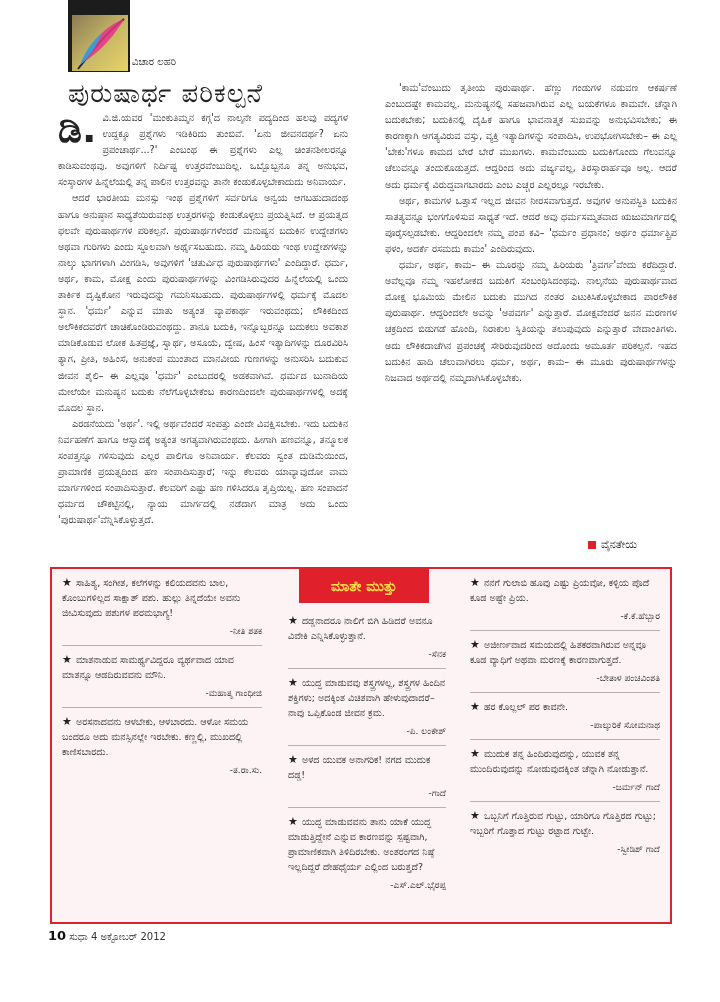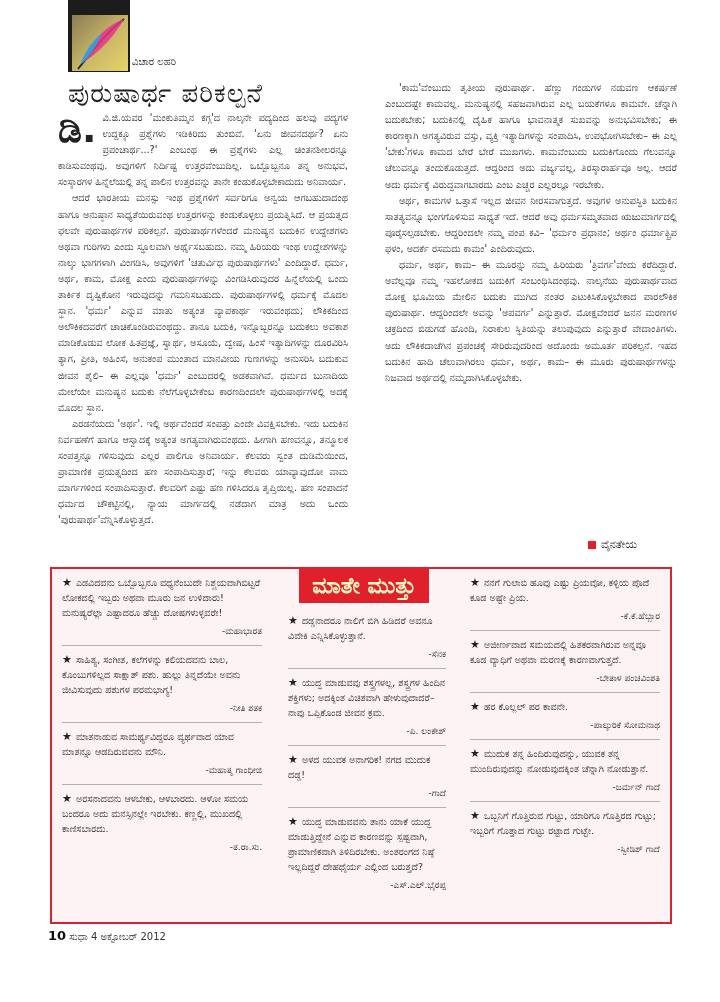--- a/index.html
+++ b/index.html
@@ -10,21 +10,21 @@
   .headline{position:absolute;left:68px;top:78px;font-size:26px;color:#222;letter-spacing:1px;white-space:nowrap;}
   .col{position:absolute;font-size:9.6px;line-height:16.1px;color:#2a2a2a;text-align:justify;}
   .col-left{left:58px;top:110px;width:290px;}
   .col-right{left:385px;top:80px;width:292px;}
   .col p{margin:0;text-indent:14px;}
   .col p.first{text-indent:0;}
   .dropcap{float:left;font-size:38px;line-height:34px;font-weight:bold;margin:2px 6px 0 0;color:#222;}
   .byline{position:absolute;left:588px;top:538px;font-size:11px;font-weight:normal;color:#222;display:flex;align-items:center;gap:5px;}
   .byline .sq{width:8px;height:8px;background:#e0202a;display:inline-block;}
   .box{position:absolute;left:50px;top:567px;width:622px;height:357px;border:2px solid #d9232d;background:#fdf3f4;box-sizing:border-box;}
-  .box-title{position:absolute;left:247px;top:0;width:130px;height:34px;background:#e0202a;color:#fef9c3;font-size:22px;font-weight:bold;text-align:center;line-height:34px;}
+  .box-title{position:absolute;left:247px;top:0;width:130px;height:34px;background:#e0202a;color:#fde047;font-size:14px;font-weight:bold;text-align:center;line-height:34px;}
   .qcol{position:absolute;top:0;}
   .qcol.c1{left:10px;width:200px;}
   .qcol.c2{left:236px;width:158px;top:38px;}
   .qcol.c3{left:418px;width:190px;}
   .quote{border-bottom:1px solid #b8b0b0;padding:6px 0 6px 0;font-size:9.5px;line-height:15px;color:#2a2a2a;}
   .quote:last-child{border-bottom:none;}
   .quote .star{color:#222;font-size:11px;margin-right:4px;}
   .quote .src{text-align:right;font-size:9px;margin-top:4px;}
   .footer{position:absolute;left:48px;top:928px;font-size:10px;color:#333;}
   .footer b{font-size:13px;color:#111;}
@@ -59,21 +59,20 @@
 
 <div class="byline">
   <span class="sq"></span>
   <span>ವೈನತೇಯ</span>
 </div>
 
 <div class="box">
   <div class="box-title">ಮಾತೇ ಮುತ್ತು</div>
 
   <div class="qcol c1">
-    <div class="quote"><span class="star">★</span><span>ಎಡವಿದವನು ಒಬ್ಬೊಬ್ಬನೂ ವಧ್ಯನೆಂಬುದೇ ನಿಶ್ಚಯವಾಗಿಬಿಟ್ಟರೆ ಲೋಕದಲ್ಲಿ ಇಬ್ಬರು ಅಥವಾ ಮೂರು ಜನ ಉಳಿದಾರು! ಮನುಷ್ಯರೆಲ್ಲಾ ಎಷ್ಟಾದರೂ ಹೆಚ್ಚು ದೋಷಗಳುಳ್ಳವರೇ!</span><div class="src">-ಮಹಾಭಾರತ</div></div>
     <div class="quote"><span class="star">★</span><span>ಸಾಹಿತ್ಯ, ಸಂಗೀತ, ಕಲೆಗಳನ್ನು ಕಲಿಯದವನು ಬಾಲ, ಕೊಂಬುಗಳಿಲ್ಲದ ಸಾಕ್ಷಾತ್ ಪಶು. ಹುಲ್ಲು ತಿನ್ನದೆಯೇ ಅವನು ಜೀವಿಸುವುದು ಪಶುಗಳ ಪರಮಭಾಗ್ಯ!</span><div class="src">-ನೀತಿ ಶತಕ</div></div>
     <div class="quote"><span class="star">★</span><span>ಮಾತನಾಡುವ ಸಾಮರ್ಥ್ಯವಿದ್ದರೂ ವ್ಯರ್ಥವಾದ ಯಾವ ಮಾತನ್ನೂ ಆಡದಿರುವವನು ಮೌನಿ.</span><div class="src">-ಮಹಾತ್ಮ ಗಾಂಧೀಜಿ</div></div>
     <div class="quote"><span class="star">★</span><span>ಅರಸನಾದವನು ಆಳಬೇಕು, ಆಳಬಾರದು. ಆಳೋ ಸಮಯ ಬಂದರೂ ಅದು ಮನಸ್ಸಿನಲ್ಲೇ ಇರಬೇಕು. ಕಣ್ಣಲ್ಲಿ, ಮುಖದಲ್ಲಿ ಕಾಣಿಸಬಾರದು.</span><div class="src">-ತ.ರಾ.ಸು.</div></div>
   </div>
 
   <div class="qcol c2">
     <div class="quote"><span class="star">★</span><span>ದಡ್ಡನಾದರೂ ನಾಲಿಗೆ ಬಿಗಿ ಹಿಡಿದರೆ ಅವನೂ ವಿವೇಕಿ ಎನ್ನಿಸಿಕೊಳ್ಳುತ್ತಾನೆ.</span><div class="src">-ಸೆನಕ</div></div>
     <div class="quote"><span class="star">★</span><span>ಯುದ್ಧ ಮಾಡುವವು ಶಸ್ತ್ರಗಳಲ್ಲ, ಶಸ್ತ್ರಗಳ ಹಿಂದಿನ ಶಕ್ತಿಗಳು; ಅದಕ್ಕಿಂತ ವಿಚಿತವಾಗಿ ಹೇಳುವುದಾದರೆ– ನಾವು ಒಪ್ಪಿಕೊಂಡ ಜೀವನ ಕ್ರಮ.</span><div class="src">-ಪಿ. ಲಂಕೇಶ್</div></div>
     <div class="quote"><span class="star">★</span><span>ಅಳದ ಯುವಕ ಅನಾಗರಿಕ! ನಗದ ಮುದುಕ ದಡ್ಡ!</span><div class="src">-ಗಾದೆ</div></div>
     <div class="quote"><span class="star">★</span><span>ಯುದ್ಧ ಮಾಡುವವನು ತಾನು ಯಾಕೆ ಯುದ್ಧ ಮಾಡುತ್ತಿದ್ದೇನೆ ಎನ್ನುವ ಕಾರಣವನ್ನು ಸ್ಪಷ್ಟವಾಗಿ, ಪ್ರಾಮಾಣಿಕವಾಗಿ ತಿಳಿದಿರಬೇಕು. ಅಂತರಂಗದ ನಿಷ್ಠೆ ಇಲ್ಲದಿದ್ದರೆ ದೇಹಧೈರ್ಯ ಎಲ್ಲಿಂದ ಬರುತ್ತದೆ?</span><div class="src">-ಎಸ್.ಎಲ್.ಭೈರಪ್ಪ</div></div>

